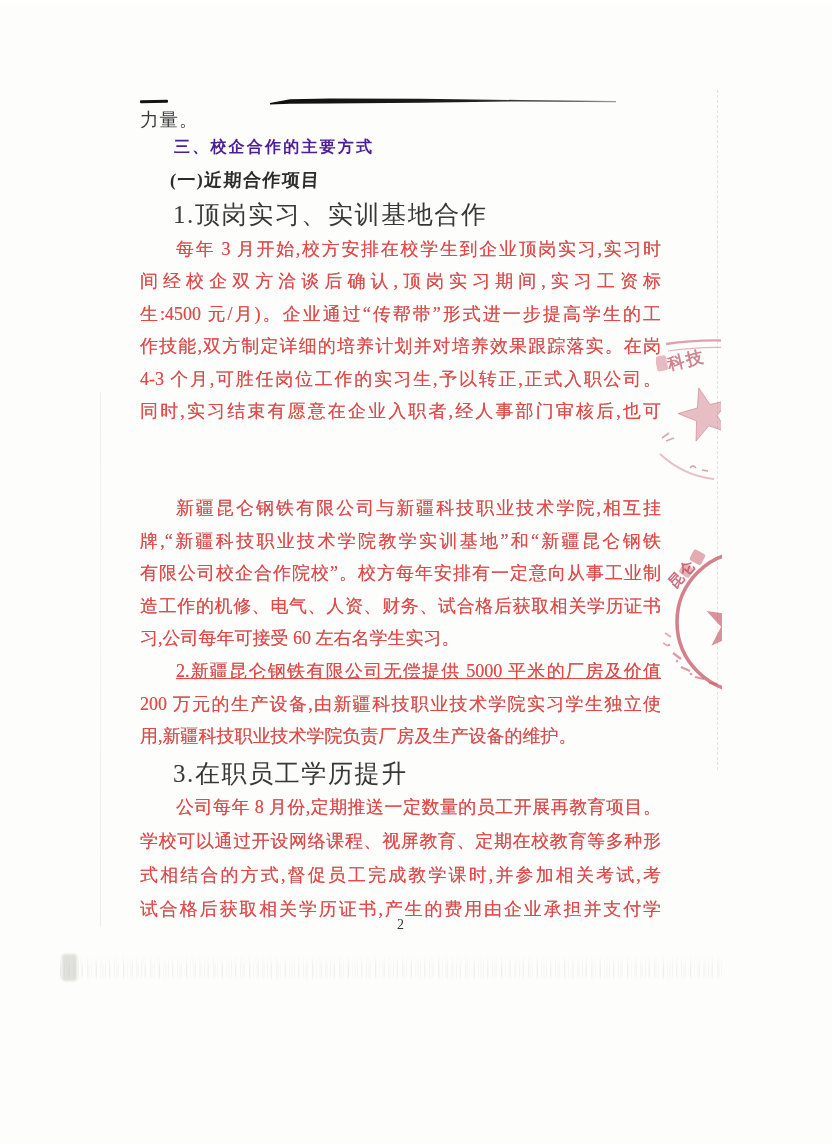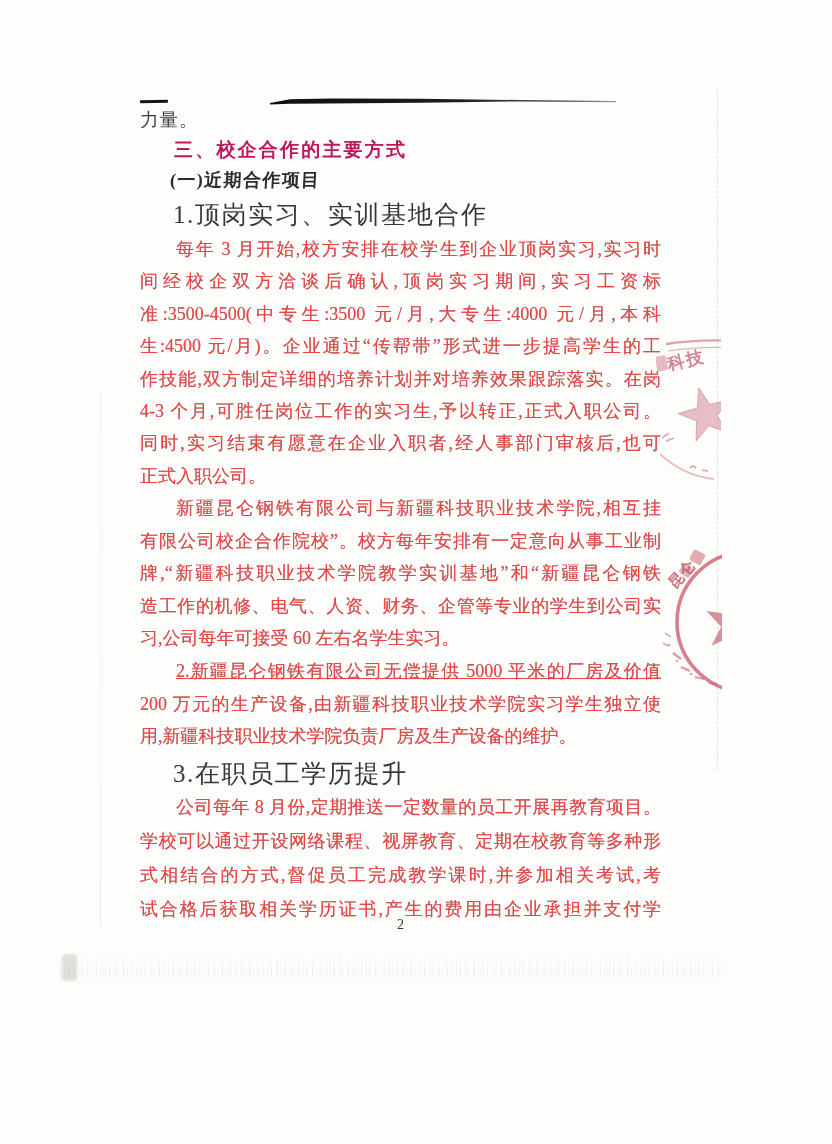--- a/index.html
+++ b/index.html
@@ -5,21 +5,21 @@
   html,body{margin:0;padding:0;background:#ffffff;}
   .doc{
     position:relative;width:832px;height:1144px;margin:4px auto;
     background:#fdfdfc;overflow:hidden;
     font-family:"Liberation Serif","DejaVu Serif",serif;
   }
   .block{position:absolute;color:#3a3a3a;}
   .frag{font-size:18.5px;letter-spacing:1px;}
   .h-main{
     font-family:"Liberation Sans","DejaVu Sans",sans-serif;
-    font-weight:bold;font-size:19px;letter-spacing:2.2px;color:#be185d;
+    font-weight:bold;font-size:16px;letter-spacing:2.2px;color:#4c1d95;
   }
   .h-sub{font-weight:bold;font-size:18px;letter-spacing:1.4px;color:#2c2c2c;transform:skewX(-3deg);}
   .h-item{font-size:25px;letter-spacing:1.6px;color:#373737;}
   .para{width:521px;font-size:18px;}
   .para .line{
     text-align:justify;text-align-last:justify;
     word-break:break-all;overflow:hidden;
     color:#ef4444;text-shadow:0 0 0.4px rgba(20,20,20,0.45);
   }
   .para .line.first{text-indent:2em;}
@@ -78,32 +78,30 @@
   <div class="art-blob"></div>
 
   <div>
       <div class="block frag" style="top: 103px; left: 140px;">力量。</div>
       <div class="block h-main" style="top: 133px; left: 174px;">三、校企合作的主要方式</div>
       <div class="block h-sub" style="top: 164px; left: 170px;">(一)近期合作项目</div>
       <div class="block h-item" style="top: 194px; left: 173px;">1.顶岗实习、实训基地合作</div>
       <div class="block para" style="top: 229px; left: 140px;">
         <div class="line first" style="height: 32.4px; line-height: 32.4px;">每年 3 月开始,校方安排在校学生到企业顶岗实习,实习时</div>
         <div class="line" style="height: 32.4px; line-height: 32.4px;">间经校企双方洽谈后确认,顶岗实习期间,实习工资标</div>
-        <div class="line" style="height: 32.4px; line-height: 32.4px;">准:3500-4500(中专生:3500 元/月,大专生:4000 元/月,本科</div>
         <div class="line" style="height: 32.4px; line-height: 32.4px;">生:4500 元/月)。企业通过“传帮带”形式进一步提高学生的工</div>
         <div class="line" style="height: 32.4px; line-height: 32.4px;">作技能,双方制定详细的培养计划并对培养效果跟踪落实。在岗</div>
         <div class="line" style="height: 32.4px; line-height: 32.4px;">4-3 个月,可胜任岗位工作的实习生,予以转正,正式入职公司。</div>
         <div class="line" style="height: 32.4px; line-height: 32.4px;">同时,实习结束有愿意在企业入职者,经人事部门审核后,也可</div>
-        <div class="line last" style="height: 32.4px; line-height: 32.4px;">正式入职公司。</div>
       </div>
       <div class="block para" style="top: 488px; left: 140px;">
         <div class="line first" style="height: 32.6px; line-height: 32.6px;">新疆昆仑钢铁有限公司与新疆科技职业技术学院,相互挂</div>
+        <div class="line" style="height: 32.6px; line-height: 32.6px;">牌,“新疆科技职业技术学院教学实训基地”和“新疆昆仑钢铁</div>
         <div class="line" style="height: 32.6px; line-height: 32.6px;">有限公司校企合作院校”。校方每年安排有一定意向从事工业制</div>
-        <div class="line" style="height: 32.6px; line-height: 32.6px;">牌,“新疆科技职业技术学院教学实训基地”和“新疆昆仑钢铁</div>
-        <div class="line" style="height: 32.6px; line-height: 32.6px;">造工作的机修、电气、人资、财务、企管等专业的学生到公司实</div>
+        <div class="line" style="height: 32.6px; line-height: 32.6px;">造工作的机修、电气、人资、财务、试合格后获取相关学历证书</div>
         <div class="line last" style="height: 32.6px; line-height: 32.6px;">习,公司每年可接受 60 左右名学生实习。</div>
       </div>
       <div class="block para" style="top: 651px; left: 140px;">
         <div class="line first" style="height: 32.6px; line-height: 32.6px; text-decoration: underline;">2.新疆昆仑钢铁有限公司无偿提供 5000 平米的厂房及价值</div>
         <div class="line" style="height: 32.6px; line-height: 32.6px;">200 万元的生产设备,由新疆科技职业技术学院实习学生独立使</div>
         <div class="line last" style="height: 32.6px; line-height: 32.6px;">用,新疆科技职业技术学院负责厂房及生产设备的维护。</div>
       </div>
       <div class="block h-item" style="top: 753px; left: 173px;">3.在职员工学历提升</div>
       <div class="block para" style="top: 786px; left: 140px;">
         <div class="line first" style="height: 34px; line-height: 34px;">公司每年 8 月份,定期推送一定数量的员工开展再教育项目。</div>

